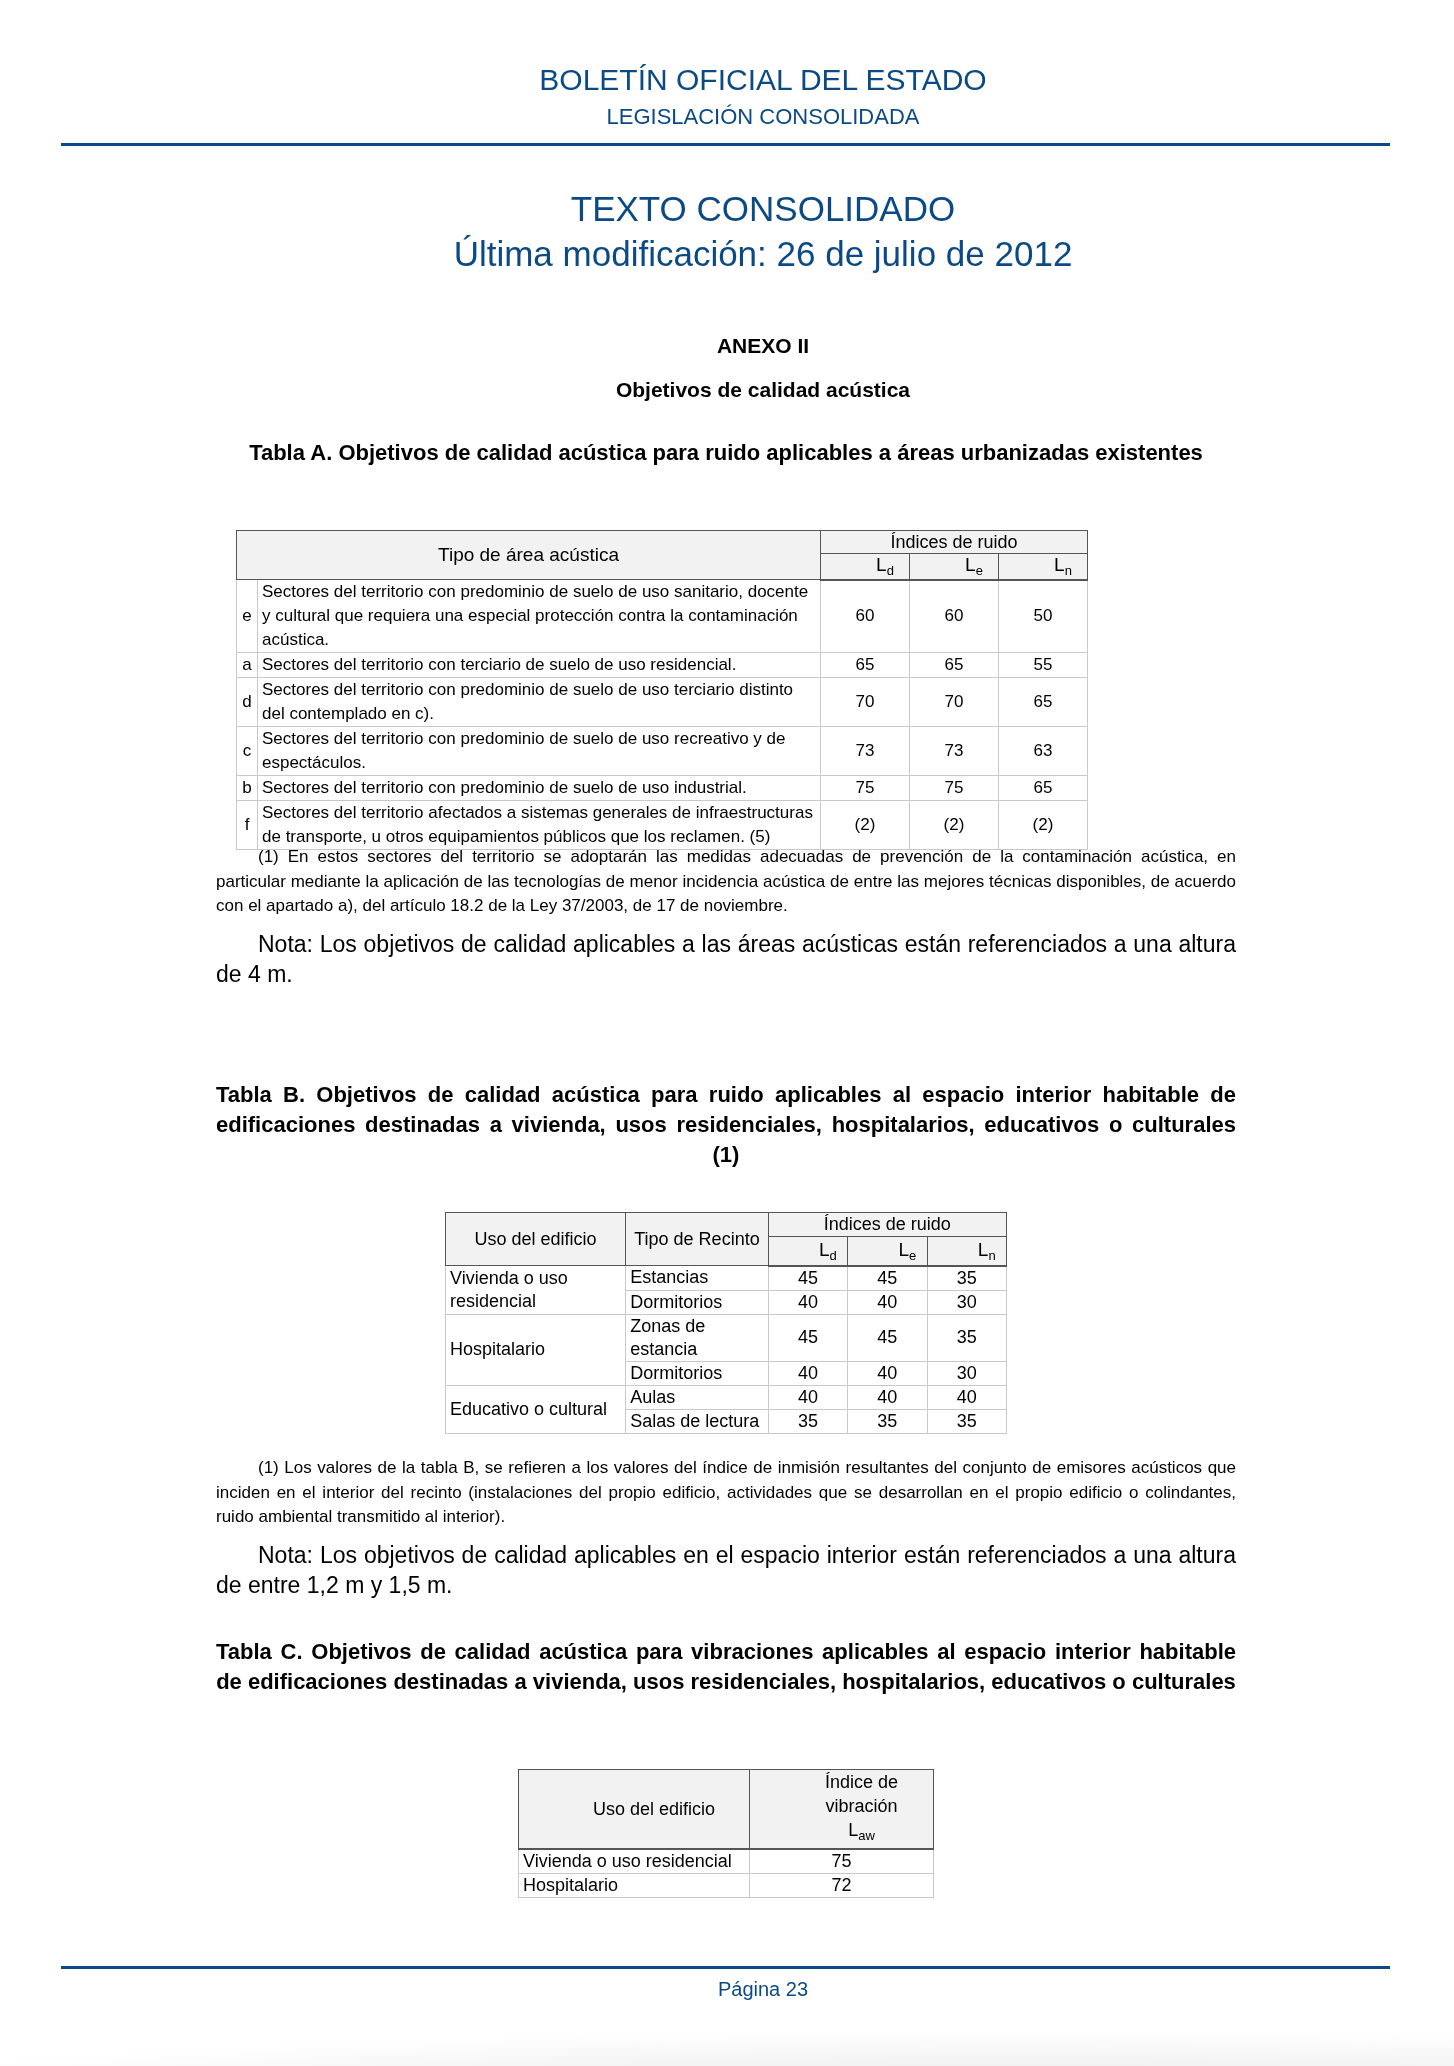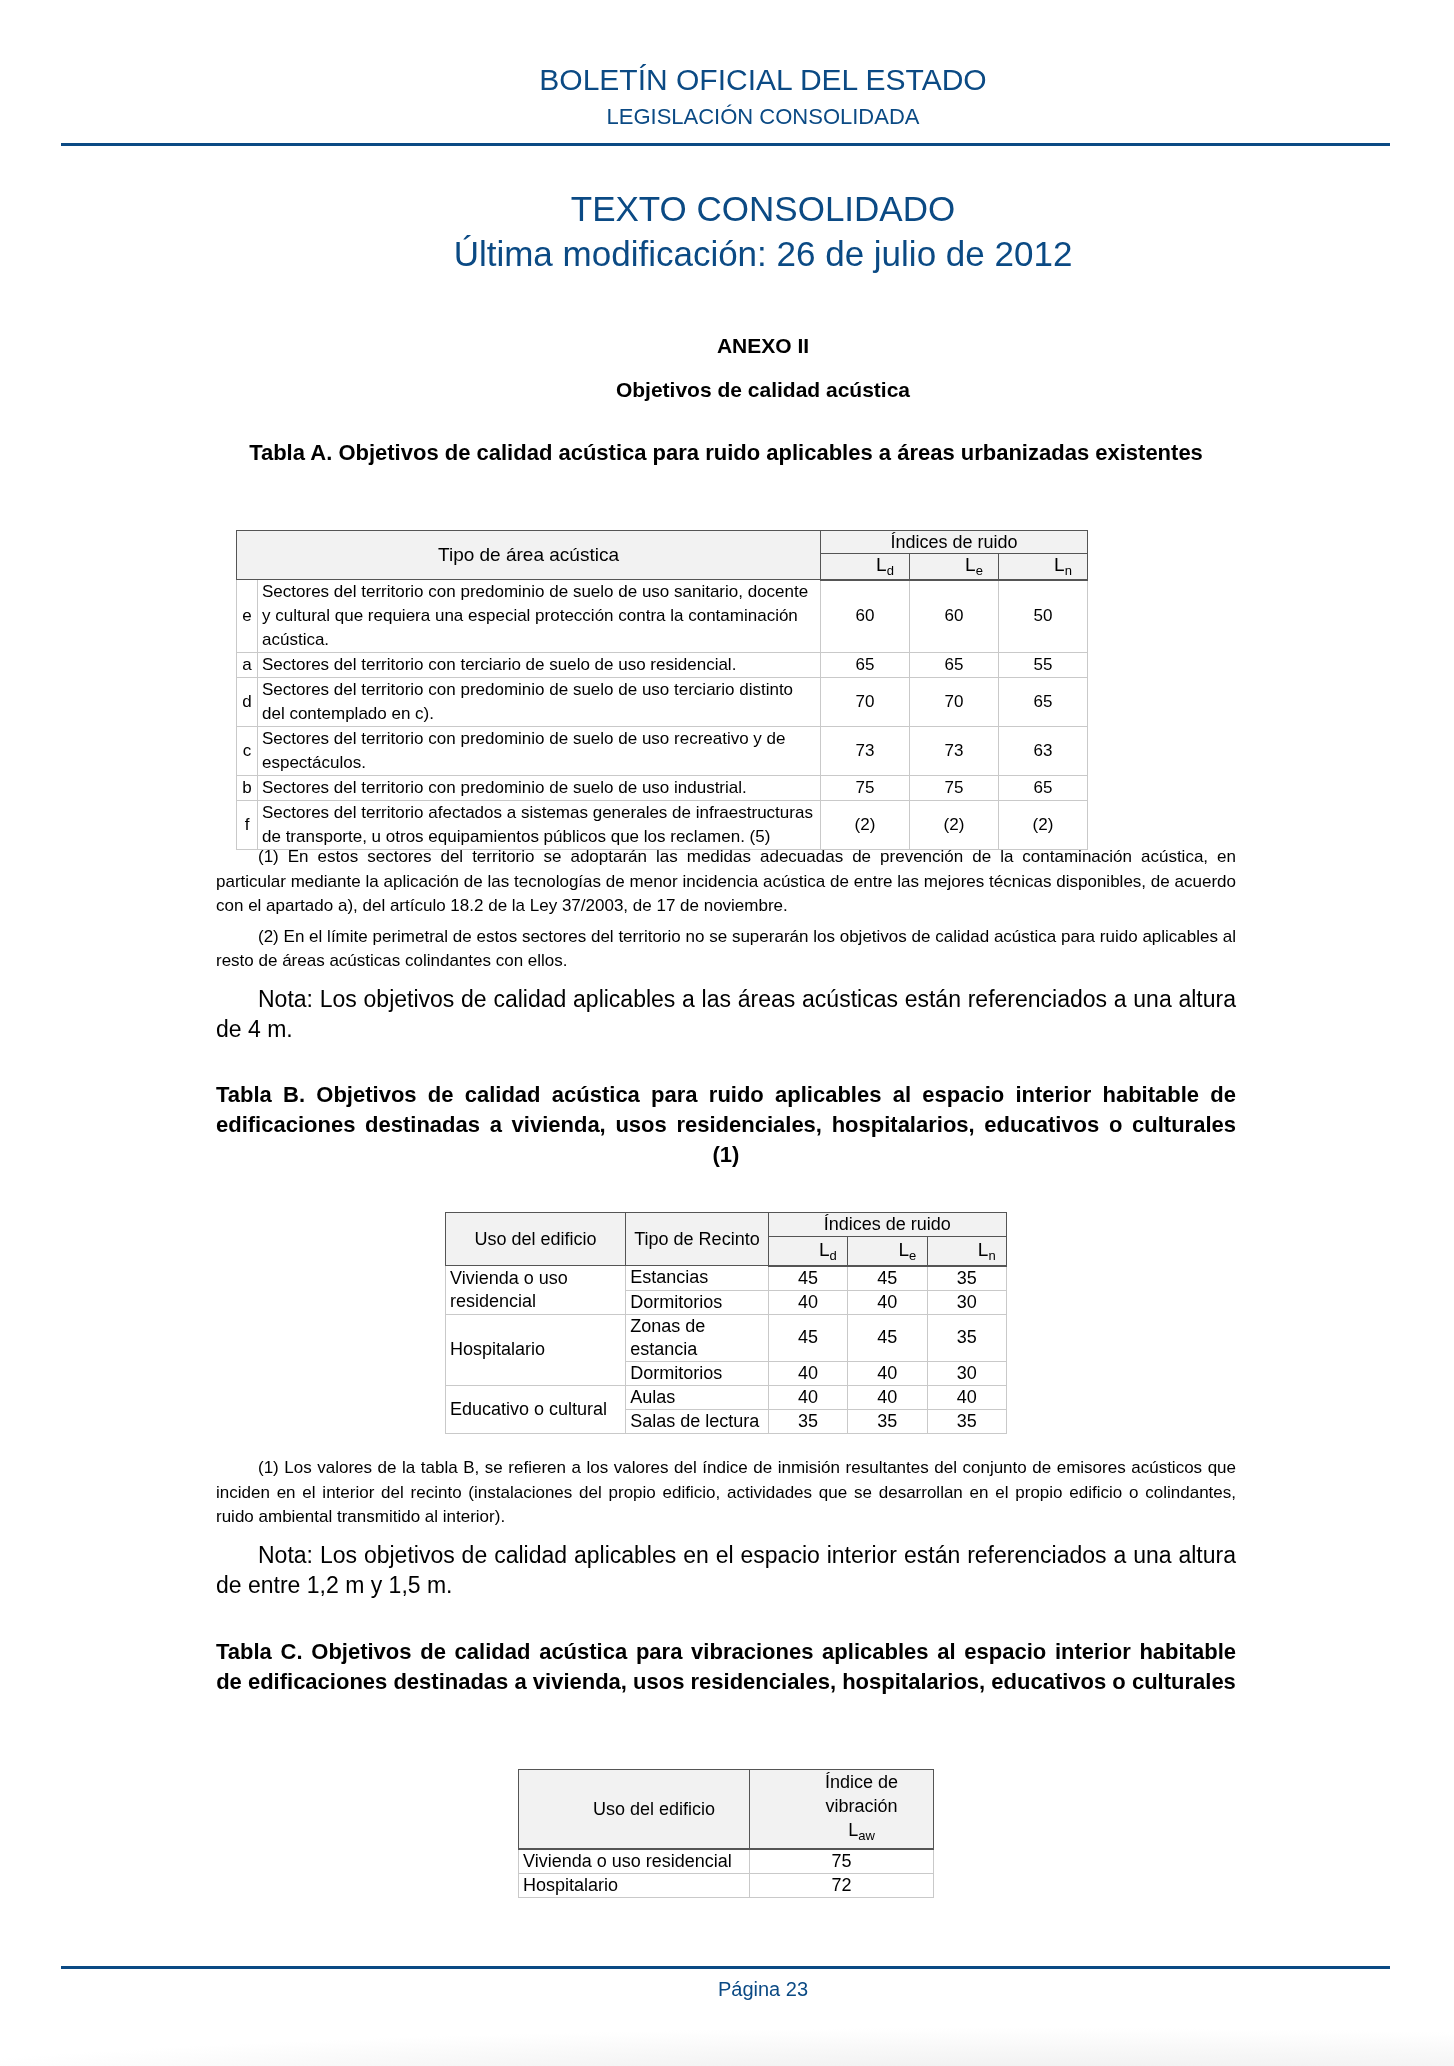--- a/index.html
+++ b/index.html
@@ -145,21 +145,20 @@
       <td class="desc">Sectores del territorio afectados a sistemas generales de infraestructuras de transporte, u otros equipamientos públicos que los reclamen. (5)</td>
       <td class="num">(2)</td>
       <td class="num">(2)</td>
       <td class="num">(2)</td>
     </tr>
   </tbody>
 </table>
 
 <div class="block" style="top:845px;">
   <p class="footnote">(1) En estos sectores del territorio se adoptarán las medidas adecuadas de prevención de la contaminación acústica, en particular mediante la aplicación de las tecnologías de menor incidencia acústica de entre las mejores técnicas disponibles, de acuerdo con el apartado a), del artículo 18.2 de la Ley 37/2003, de 17 de noviembre.</p>
-  <p class="footnote" style="margin-top:6px;">(2) En el límite perimetral de estos sectores del territorio no se superarán los objetivos de calidad acústica para ruido aplicables al resto de áreas acústicas colindantes con ellos.</p>
   <p class="nota" style="margin-top:10px;">Nota: Los objetivos de calidad aplicables a las áreas acústicas están referenciados a una altura de 4 m.</p>
 </div>
 
 <div class="block table-title" style="top:1080px;">Tabla B. Objetivos de calidad acústica para ruido aplicables al espacio interior habitable de edificaciones destinadas a vivienda, usos residenciales, hospitalarios, educativos o culturales (1)</div>
 
 <table class="t" id="table-b">
   <thead>
     <tr>
       <th class="big" rowspan="2">Uso del edificio</th>
       <th class="big" rowspan="2">Tipo de Recinto</th>

